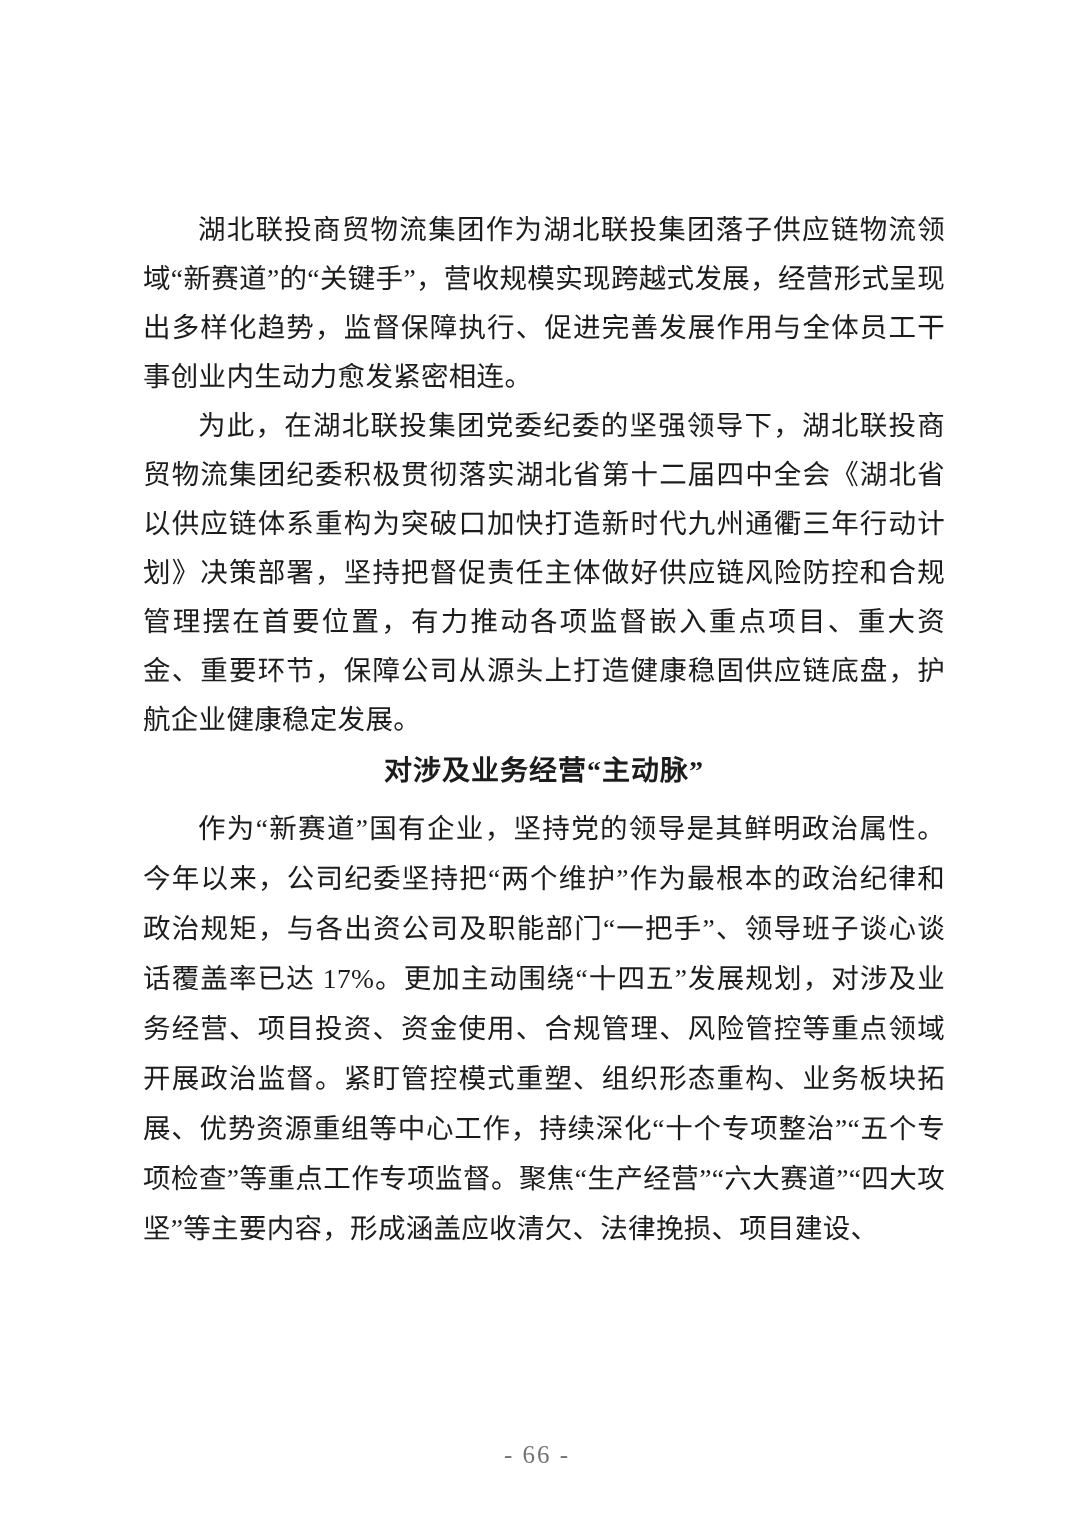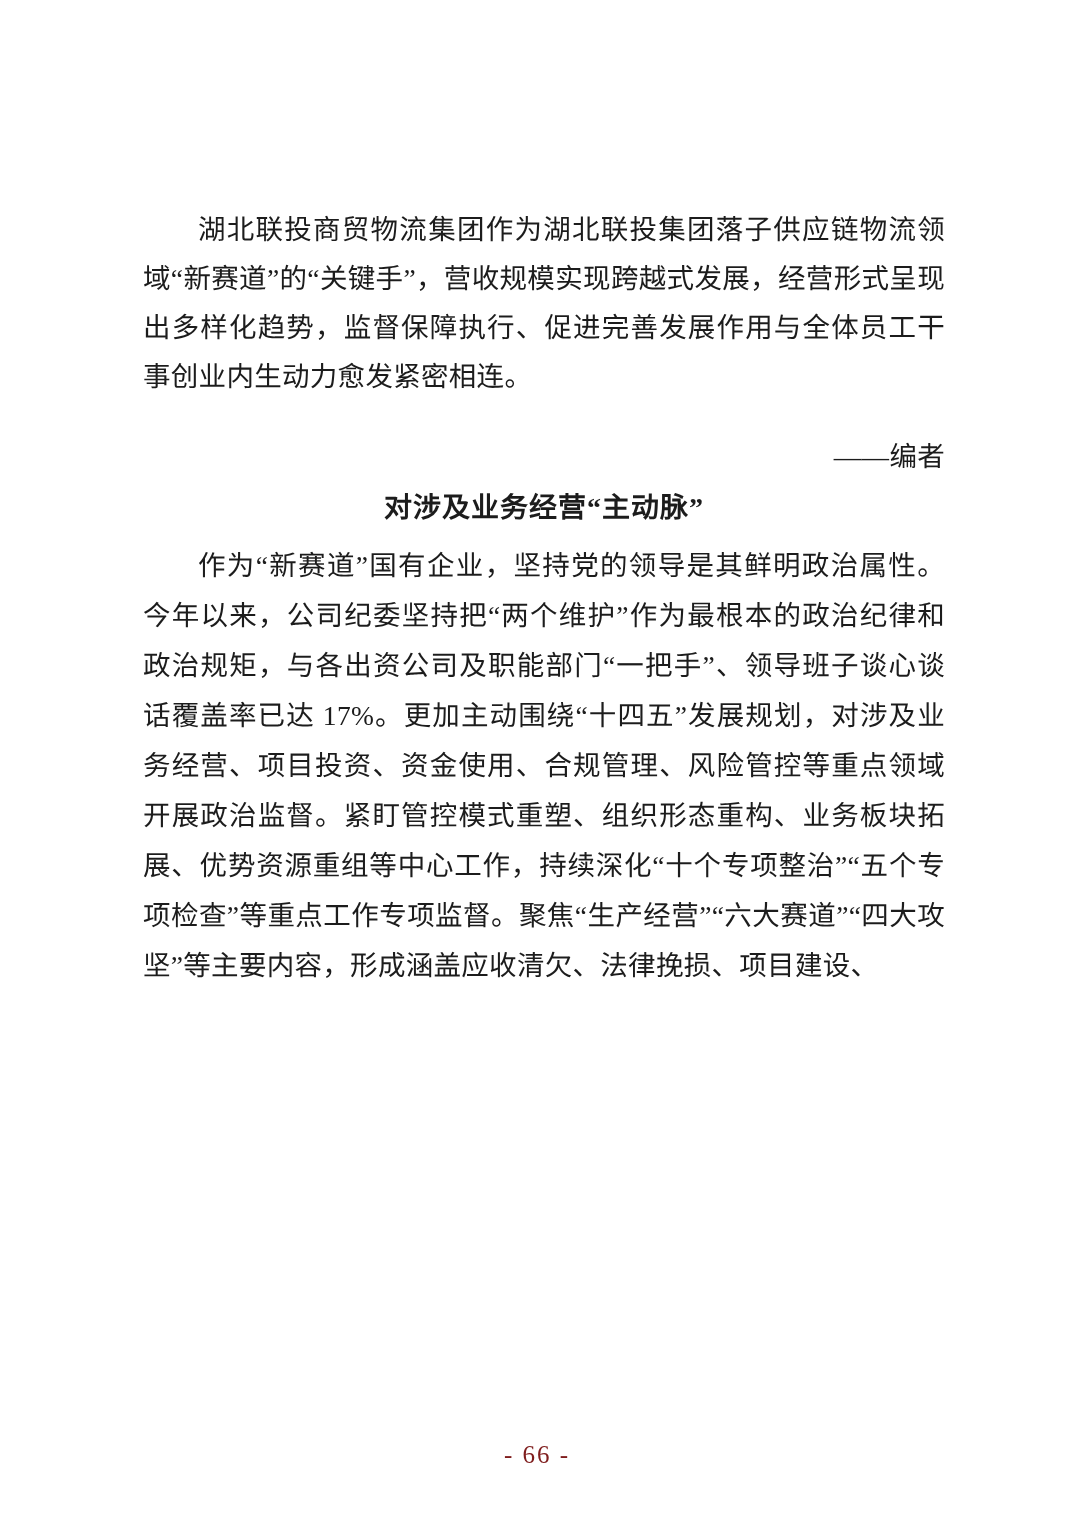--- a/index.html
+++ b/index.html
@@ -51,33 +51,33 @@
     letter-spacing: 0.3px;
   }
   .page-footer {
     position: absolute;
     left: 0;
     right: 0;
     bottom: 62px;
     text-align: center;
     font-size: 25px;
     line-height: 28px;
-    color: #7f1d1d;
+    color: #737373;
     letter-spacing: 2px;
   }
 </style>
 </head>
 <body>
 
 <div class="page">
 
   <p class="body-text">湖北联投商贸物流集团作为湖北联投集团落子供应链物流领域“新赛道”的“关键手”，营收规模实现跨越式发展，经营形式呈现出多样化趋势，监督保障执行、促进完善发展作用与全体员工干事创业内生动力愈发紧密相连。</p>
 
+  <p class="body-text">为此，在湖北联投集团党委纪委的坚强领导下，湖北联投商贸物流集团纪委积极贯彻落实湖北省第十二届四中全会《湖北省以供应链体系重构为突破口加快打造新时代九州通衢三年行动计划》决策部署，坚持把督促责任主体做好供应链风险防控和合规管理摆在首要位置，有力推动各项监督嵌入重点项目、重大资金、重要环节，保障公司从源头上打造健康稳固供应链底盘，护航企业健康稳定发展。</p>
 
-  <p class="attribution">——编者</p>
 
   <h2 class="section-title">对涉及业务经营“主动脉”</h2>
 
   <p class="section-paragraph">作为“新赛道”国有企业，坚持党的领导是其鲜明政治属性。今年以来，公司纪委坚持把“两个维护”作为最根本的政治纪律和政治规矩，与各出资公司及职能部门“一把手”、领导班子谈心谈话覆盖率已达 17%。更加主动围绕“十四五”发展规划，对涉及业务经营、项目投资、资金使用、合规管理、风险管控等重点领域开展政治监督。紧盯管控模式重塑、组织形态重构、业务板块拓展、优势资源重组等中心工作，持续深化“十个专项整治”“五个专项检查”等重点工作专项监督。聚焦“生产经营”“六大赛道”“四大攻坚”等主要内容，形成涵盖应收清欠、法律挽损、项目建设、</p>
 
   <div class="page-footer">- 66 -</div>
 
 </div>
 
 </body></html>

